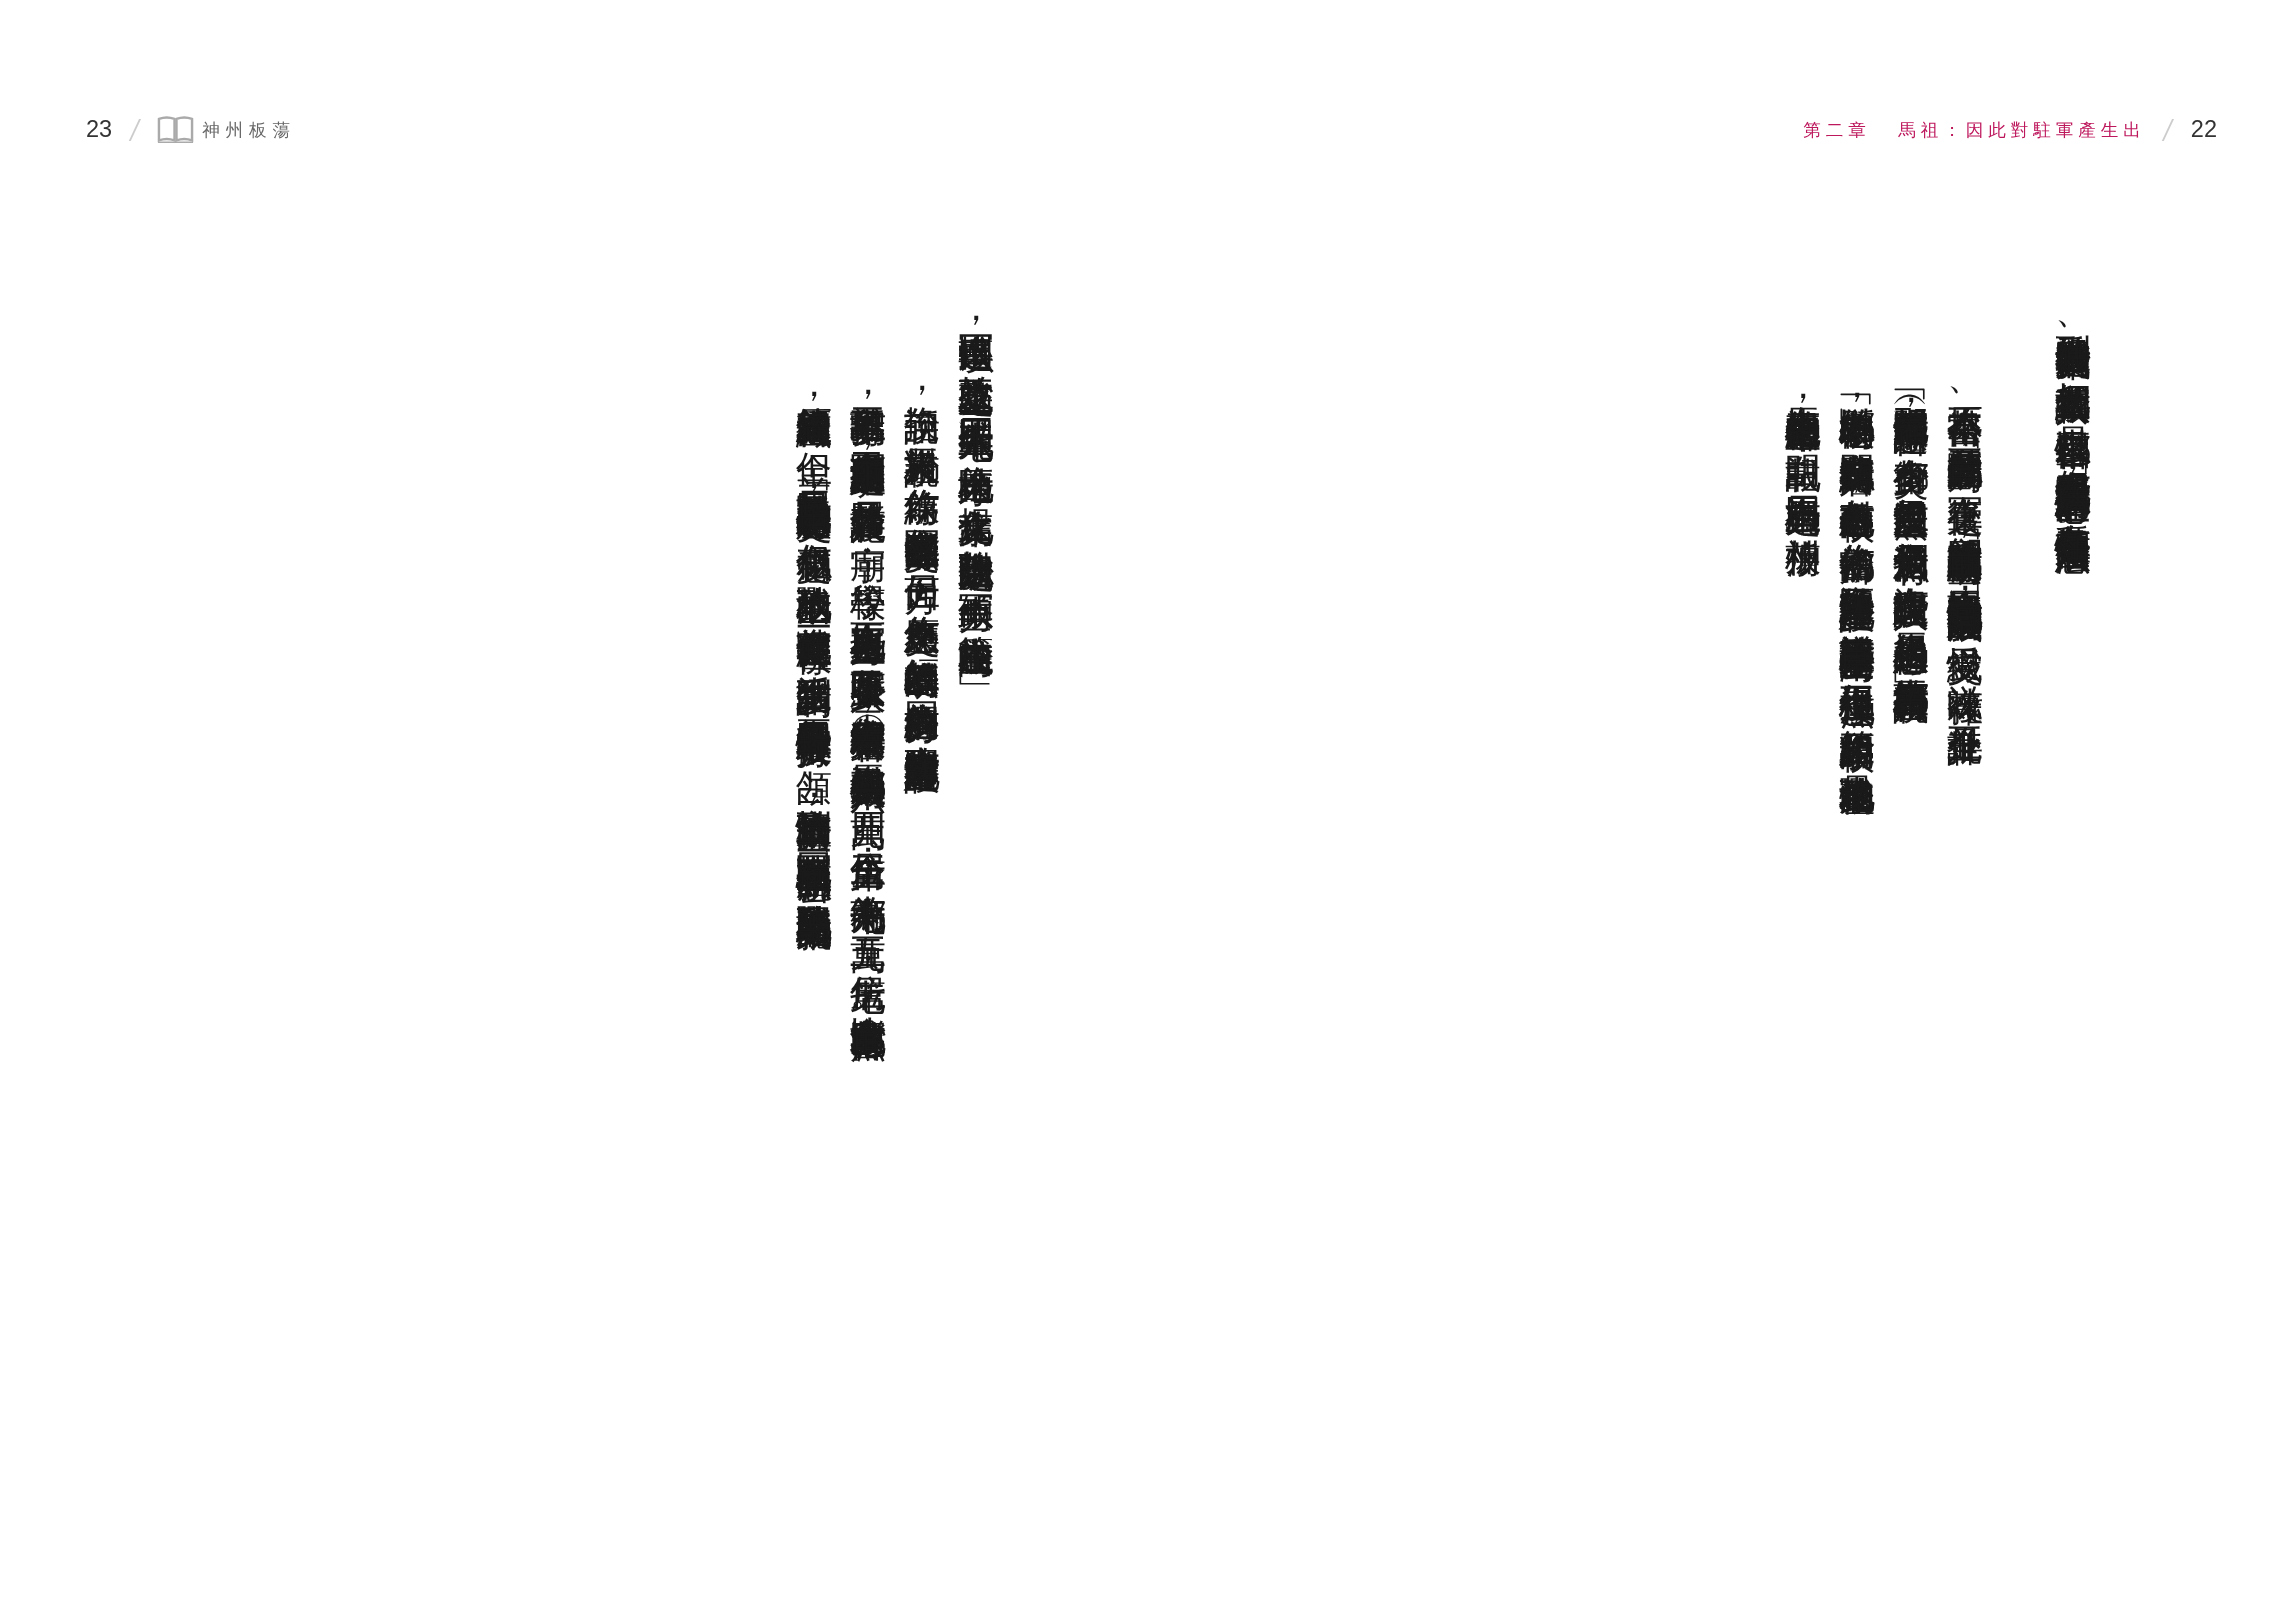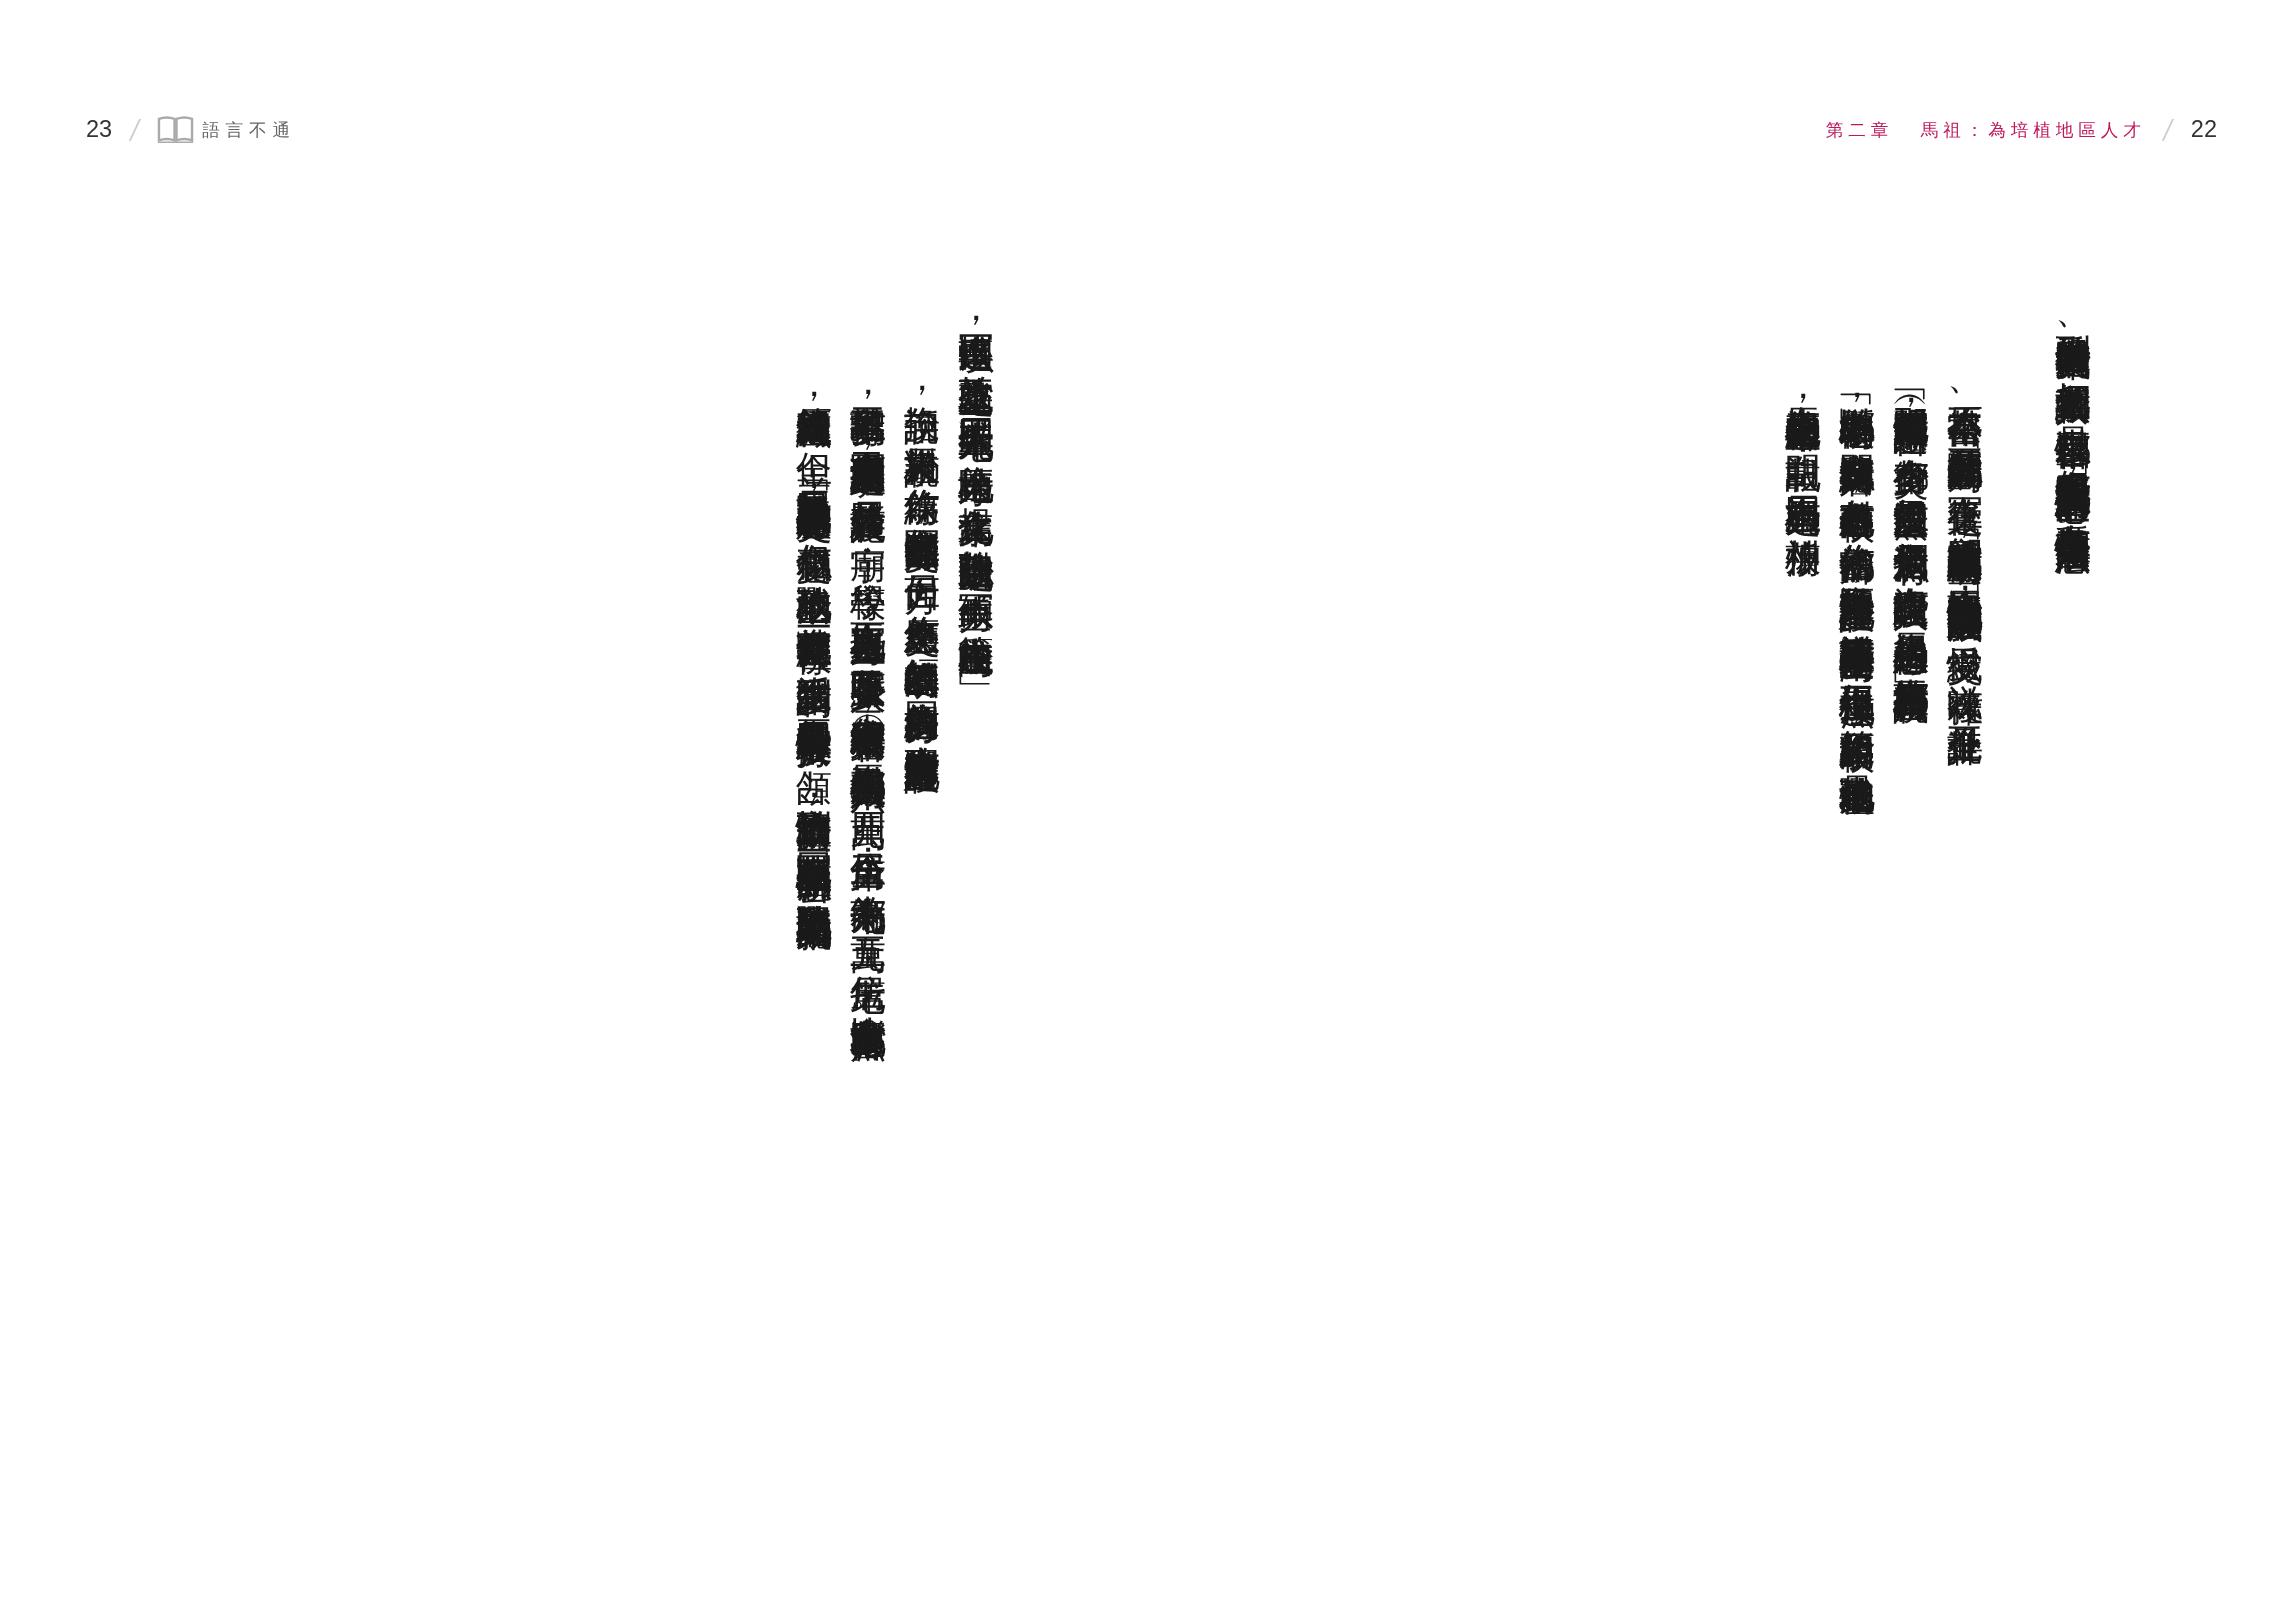--- a/index.html
+++ b/index.html
@@ -41,36 +41,36 @@
     <div class="header header-left">
       <span class="page-num">23</span>
       <span class="slash"></span>
       <span class="book-icon">
         <svg width="37" height="27.4" viewBox="0 0 38 28">
           <path d="M2 3 Q10 0 18 3 L18 25 Q10 22 2 25 Z" fill="none" stroke="#aaa" stroke-width="2.5"></path>
           <path d="M20 3 Q28 0 36 3 L36 25 Q28 22 20 25 Z" fill="none" stroke="#aaa" stroke-width="2.5"></path>
           <line x1="1" y1="27" x2="37" y2="27" stroke="#aaa" stroke-width="2"></line>
         </svg>
       </span>
-      <span class="book-title">語言不通</span>
+      <span class="book-title">神州板蕩</span>
     </div>
 
     <div class="body-text body-text-left sans">
       <p class="para">國軍轉進以還，始立政教之丕基。民國四十六年（一九五七年），為培植地區人才，提高文化水準，加強對大陸之政治號召，傾軍政全力，籌立本校於中隴山崗。」</p>
       <p class="para indent">換句話說，對於馬祖人來說，作為前線、住在軍營的滋味固然不好受，但另一方面，作為無悠久歷史、無經濟基礎的島嶼，因為這個前線的身分，中央政府與國防部才對當地多有建設。</p>
       <p class="para indent">離島工班招募不易，多由司令部率領軍人擔綱島上的建築工班，替居民修建公共設施、廟宇、學校等，而馬祖人也自這些軍人身上，著實賺取了不少收入。由二〇一六年度綜合所得稅申報資料來看，馬祖東引鄉的年所得中位數為八十六．四萬元，位居全台第三；南竿鄉為七十九．五萬元，位居第七，比台灣本島多數地區都富庶。</p>
       <p class="para indent">儘管原本的社會組織不同，但金、馬居民談起這段與「戰爭想象」相處的特殊歷史，仍有相似感受。戰地政務的生活，就像「全體住在軍營裡面」一樣，生活受到諸多限制。但兩島居民同時又非常恐懼被中共攻打、占領，害怕遭到新政權的清算，因此對駐軍產生出「軍民一體」的親密感。戰地政務同時帶給兩地龐大的就業</p>
     </div>
   </div>
 
   <div class="page page-right">
     <div class="header header-right">
       <span class="chapter">第二章</span>
       <span class="chapter-gap"></span>
-      <span class="chapter">馬祖：為培植地區人才</span>
+      <span class="chapter">馬祖：因此對駐軍產生出</span>
       <span class="slash"></span>
       <span class="page-num">22</span>
     </div>
 
     <div class="body-text body-text-right">
       <p class="para quote-font gap-col" style="padding-top:0;">爭到來的時候台灣人會拋棄我們、把我們直接讓給中共。是一直以來都很害怕。但也有些長輩會因此生出想要「投靠對岸」的心情，在各種害怕中長出一種奇怪又矛盾的想法。</p>
       <p class="para indent sans">原本不甚富裕、甚至分屬三縣管轄的「四鄉五島」，在軍管之後，卻成為國家重點建設的「模範前線島嶼」，許多馬祖人回憶起戰地政務時期「既管制又建設」的歲月，愛恨交織、滋味複雜，並不全是批評。</p>
       <p class="para indent sans">「那時候跟他們（國民黨軍隊）語言不通，多少都有衝突，但如果沒有國民黨，我們今天還是一個漁村，沒有這些建設跟投入啊。馬祖很多人是這樣想的。」南竿鄉馬祖復興村村長曹爾嵐說。</p>
       <p class="para indent sans">以鄉縣的中心「學校」為例，金門在清代即有總兵衙門署，各村落也有自己的學校，作為富裕的僑鄉，海外匯款給了金門當地不少建設，洋樓建築精雕玉琢程度不輸台灣本島。但馬祖不但一棟洋樓也無，第一所相對正規的學校，也是戰地政務的產物。</p>
       <p class="para indent sans">在馬祖高中的學生宿舍紀念碑上，明白記載：「馬祖固海上之荒島，神州板蕩，</p>

